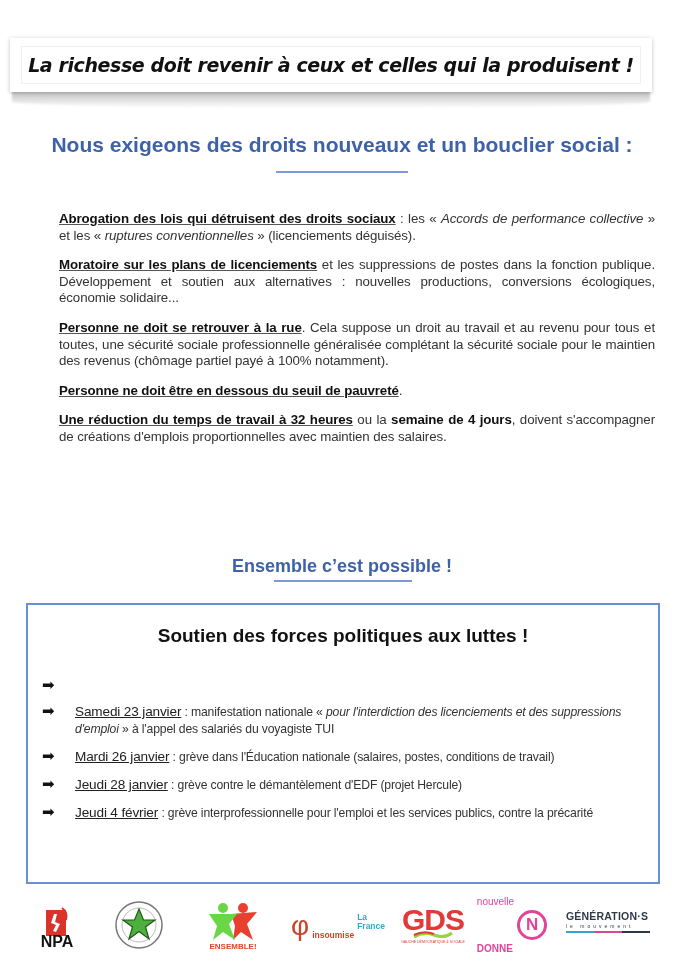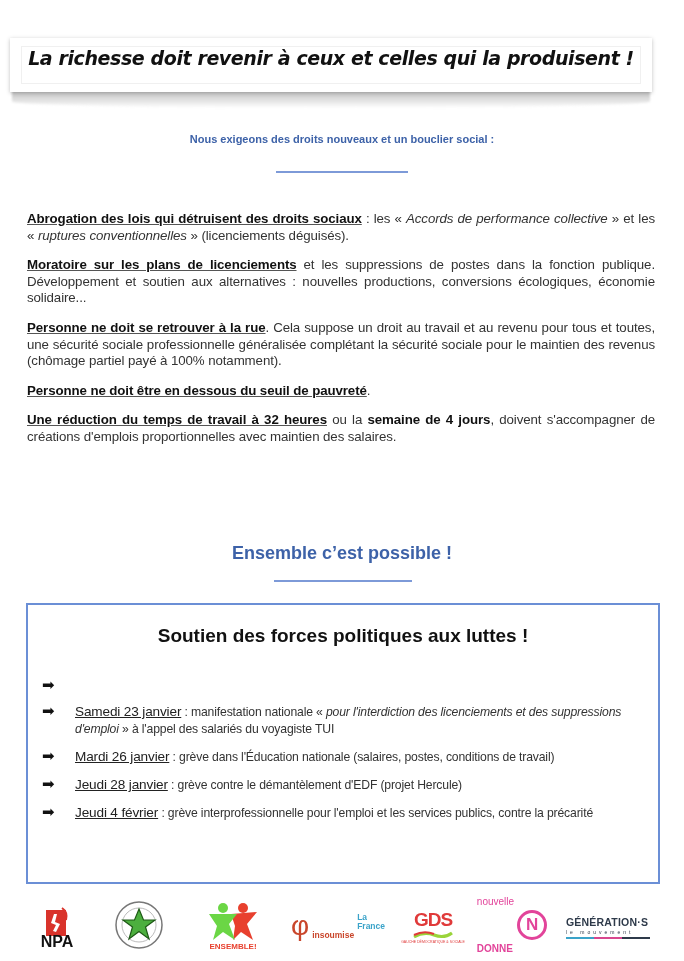--- a/index.html
+++ b/index.html
@@ -14,37 +14,37 @@
       filter: blur(1px);
     }
     .banner {
       position: absolute; left: 0; top: 0; width: 642px; height: 54px;
       background: #ffffff;
       box-shadow: 0 1px 4px rgba(0,0,0,0.25);
       display: flex; align-items: center; justify-content: center;
     }
     .banner-inner {
       width: 620px; height: 38px; border: 1px solid #f0f0f0;
-      display: flex; align-items: flex-start; justify-content: center;
+      display: flex; align-items: center; justify-content: center;
     }
     .banner-title {
       font-family: "DejaVu Sans", sans-serif; font-weight: bold; font-style: italic;
       font-size: 19px; color: #111; letter-spacing: -0.4px; white-space: nowrap;
     }
 
     .heading {
       position: absolute; left: 0; width: 684px; text-align: center;
       color: #3d62a8; font-weight: bold;
     }
     .heading-rule { position: absolute; height: 2px; background: #7d9ad8; }
 
     .claims { position: absolute; left: 27px; width: 628px; top: 211px; }
     .claim {
       font-size: 13.3px; line-height: 16.6px; color: #333; text-align: justify;
-      letter-spacing: -0.1px; margin-bottom: 13px;
+      letter-spacing: -0.1px; margin-bottom: 13px; margin-left: 32px;
     }
     .claim .strong { font-weight: bold; color: #111; text-decoration: underline; text-decoration-color: #555; }
     .claim .bold { font-weight: bold; color: #111; }
     .claim .it { font-style: italic; }
 
     .box {
       position: absolute; left: 26px; top: 603px; width: 634px; height: 281px;
       border: 2px solid #6b8fd6;
       padding-left: 24px;
     }
@@ -67,42 +67,42 @@
 
 <div class="banner-wrap">
   <div class="banner-shadow"></div>
   <div class="banner">
     <div class="banner-inner">
       <span class="banner-title">La richesse doit revenir à ceux et celles qui la produisent !</span>
     </div>
   </div>
 </div>
 
-<div class="heading" style="top:133px; font-size:11px;">Nous exigeons des droits nouveaux et un bouclier social :</div>
+<div class="heading" style="top:133px; font-size:21px;">Nous exigeons des droits nouveaux et un bouclier social :</div>
 <div class="heading-rule" style="left:276px; top:171px; width:132px;"></div>
 
 <div class="claims">
   <p class="claim">
     <span class="strong">Abrogation des lois qui détruisent des droits sociaux</span><span> : les « </span><span class="it">Accords de performance collective</span><span> » et les « </span><span class="it">ruptures conventionnelles</span><span> » (licenciements déguisés).</span>
   </p>
   <p class="claim">
     <span class="strong">Moratoire sur les plans de licenciements</span><span> et les suppressions de postes dans la fonction publique. Développement et soutien aux alternatives : nouvelles productions, conversions écologiques, économie solidaire...</span>
   </p>
   <p class="claim">
     <span class="strong">Personne ne doit se retrouver à la rue</span><span>. Cela suppose un droit au travail et au revenu pour tous et toutes, une sécurité sociale professionnelle généralisée complétant la sécurité sociale pour le maintien des revenus (chômage partiel payé à 100% notamment).</span>
   </p>
   <p class="claim">
     <span class="strong">Personne ne doit être en dessous du seuil de pauvreté</span><span>.</span>
   </p>
   <p class="claim">
     <span class="strong">Une réduction du temps de travail à 32 heures</span><span> ou la </span><span class="bold">semaine de 4 jours</span><span>, doivent s'accompagner de créations d'emplois proportionnelles avec maintien des salaires.</span>
   </p>
 </div>
 
-<div class="heading" style="top:543px; font-size:18px;">Ensemble c’est possible !</div>
+<div class="heading" style="top:556px; font-size:18px;">Ensemble c’est possible !</div>
 <div class="heading-rule" style="left:274px; top:580px; width:138px;"></div>
 
 <div class="box">
   <div class="box-title">Soutien des forces politiques aux luttes !</div>
   <ul class="events">
     <li class="event">
       <span class="arrow">➡</span>
     </li>
     <li class="event">
       <span class="arrow">➡</span>
@@ -154,37 +154,37 @@
 
   <div class="logo" style="left:302px; top:14px; width:72px; height:34px;">
     <span style="font-size:28px;color:#c9462b;line-height:28px;margin-right:3px;">φ</span>
     <span style="display:flex;flex-direction:column;font-weight:bold;font-size:8.5px;line-height:9px;">
       <span style="color:#3aa3c9;padding-left:45px;">La France</span>
       <span style="color:#c9462b;">insoumise</span>
     </span>
   </div>
 
   <div class="logo" style="left:393px; top:6px; width:80px; height:52px; flex-direction:column;">
-    <span style="font-weight:bold;font-size:19px;color:#e03a3a;line-height:22px;letter-spacing:-1px;">GDS</span>
+    <span style="font-weight:bold;font-size:30px;color:#e03a3a;line-height:22px;letter-spacing:-1px;">GDS</span>
     <svg width="42" height="8" viewBox="0 0 42 8">
       <path d="M2 6 Q12 0 22 4 T40 2" stroke="#9ad43a" stroke-width="3" fill="none"></path>
       <path d="M2 4 Q12 -1 22 3" stroke="#e03a3a" stroke-width="2" fill="none"></path>
     </svg>
     <span style="font-size:3.5px;color:#e03a3a;line-height:6px;white-space:nowrap;">GAUCHE DÉMOCRATIQUE &amp; SOCIALE</span>
   </div>
 
   <div class="logo" style="left:472px; top:12px; width:80px; height:36px;">
     <span style="display:flex;flex-direction:column;font-size:10px;line-height:11px;color:#e2449a;margin-right:3px;gap:36px;">
       <span>nouvelle</span>
       <span style="font-weight:bold;">DONNE</span>
     </span>
     <span style="width:30px;height:30px;border:3px solid #e2449a;border-radius:50%;display:flex;align-items:center;justify-content:center;font-weight:bold;font-size:17px;color:#e2449a;">N</span>
   </div>
 
-  <div class="logo" style="left:566px; top:14px; width:94px; height:36px; flex-direction:column; align-items:flex-start;text-align:right;">
+  <div class="logo" style="left:566px; top:8px; width:94px; height:36px; flex-direction:column; align-items:flex-start;text-align:right;">
     <span style="font-weight:bold;font-size:10.5px;color:#2e3a4a;line-height:12px;letter-spacing:0.2px;">GÉNÉRATION·S</span>
     <span style="font-size:5px;color:#2e3a4a;letter-spacing:3px;line-height:8px;">le mouvement</span>
     <span style="display:flex;width:84px;height:2px;margin-top:1px;">
       <span style="flex:1;background:#3aa3c9;"></span>
         <span style="flex:1;background:#d8478f;"></span>
         <span style="flex:1;background:#2e3a4a;"></span>
     </span>
   </div>
 </div>
 

